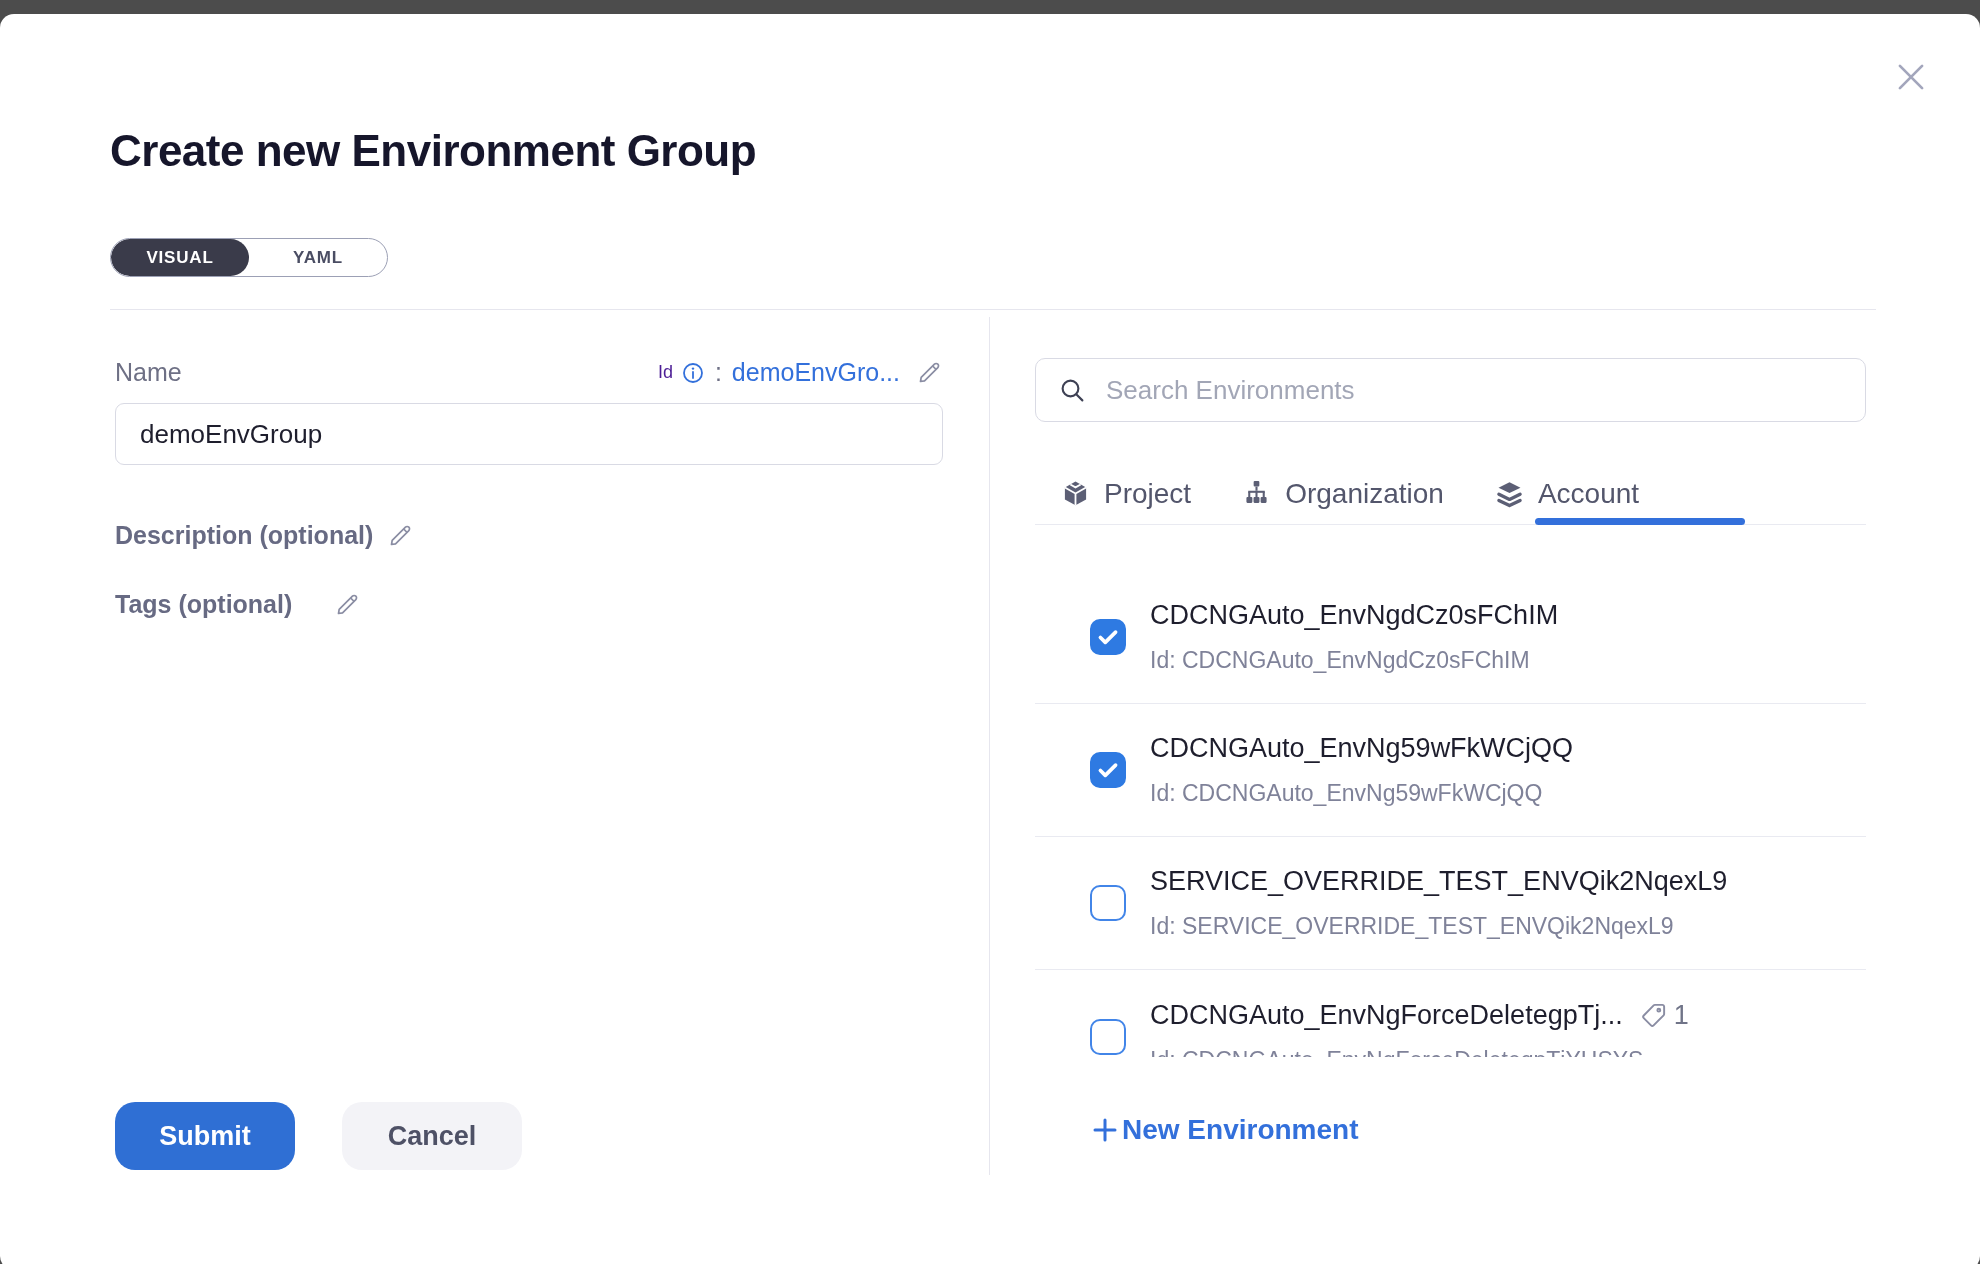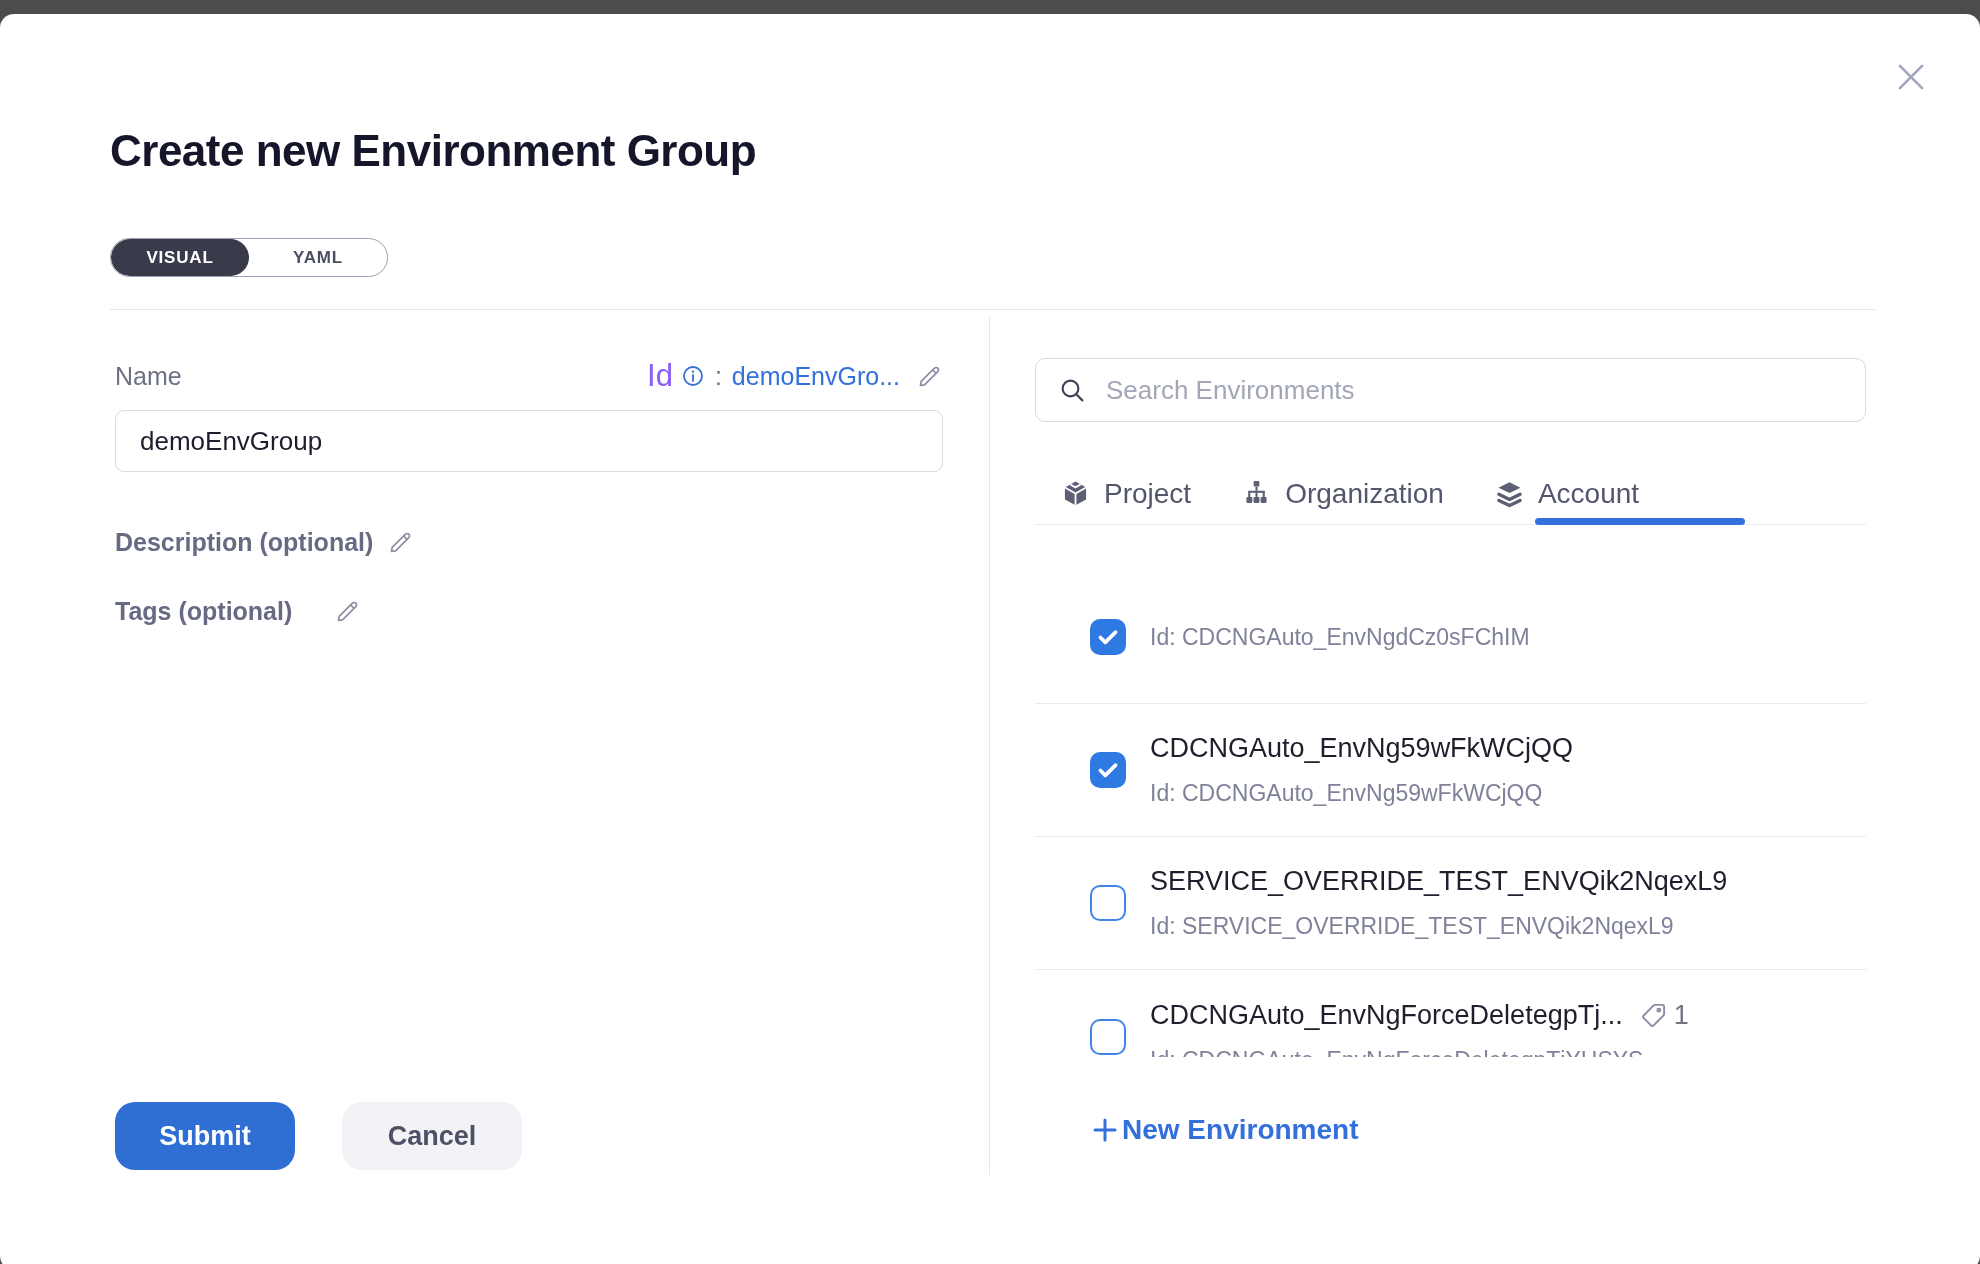--- a/index.html
+++ b/index.html
@@ -48,21 +48,21 @@
     background: #E6E6EE;
   }
   
   .form-col { position: absolute; left: 115px; top: 344px; width: 828px; }
   .name-row {
     display: flex; justify-content: space-between; align-items: center;
     margin-bottom: 16px;
   }
   .name-label { font-size: 25px; color: #6E7085; }
   .id-group { display: flex; align-items: center; gap: 8px; }
-  .id-label { font-size: 31px; color: #8b5cf6; }
+  .id-label { font-size: 18px; color: #4c1d95; }
   .info-icon { color: #3370DB; display: inline-flex; cursor: pointer; }
   .id-colon { font-size: 25px; color: #6E7085; margin: 0 2px; }
   .id-value { font-size: 25px; color: #3370DB; cursor: pointer; }
   .pencil { color: #8A8DA3; display: inline-flex; cursor: pointer; margin-left: 8px; }
   .text-input {
     width: 828px; height: 62px;
     border: 1px solid #D9DAE4; border-radius: 9px;
     font-size: 26px; color: #1E1E2D; padding: 17px 24px;
     font-family: "Liberation Sans", sans-serif; outline: none; background: #fff;
   }
@@ -268,20 +268,23 @@
 
     <div class="env-list">
 
       <div class="env-row">
         <span class="checkbox checked">
           <svg width="26" height="26" viewBox="0 0 24 24" fill="none" stroke="#FFFFFF" stroke-width="3.4" stroke-linecap="round" stroke-linejoin="round">
               <path d="M5 12.5l4.5 4.5L19 7.5"></path>
             </svg>
         </span>
         <span class="env-text">
+          <span class="env-name-line">
+            <span class="env-name">CDCNGAuto_EnvNgdCz0sFChIM</span>
+          </span>
           <span class="env-id">Id: CDCNGAuto_EnvNgdCz0sFChIM</span>
         </span>
       </div>
 
       <div class="env-row">
         <span class="checkbox checked">
           <svg width="26" height="26" viewBox="0 0 24 24" fill="none" stroke="#FFFFFF" stroke-width="3.4" stroke-linecap="round" stroke-linejoin="round">
               <path d="M5 12.5l4.5 4.5L19 7.5"></path>
             </svg>
         </span>

